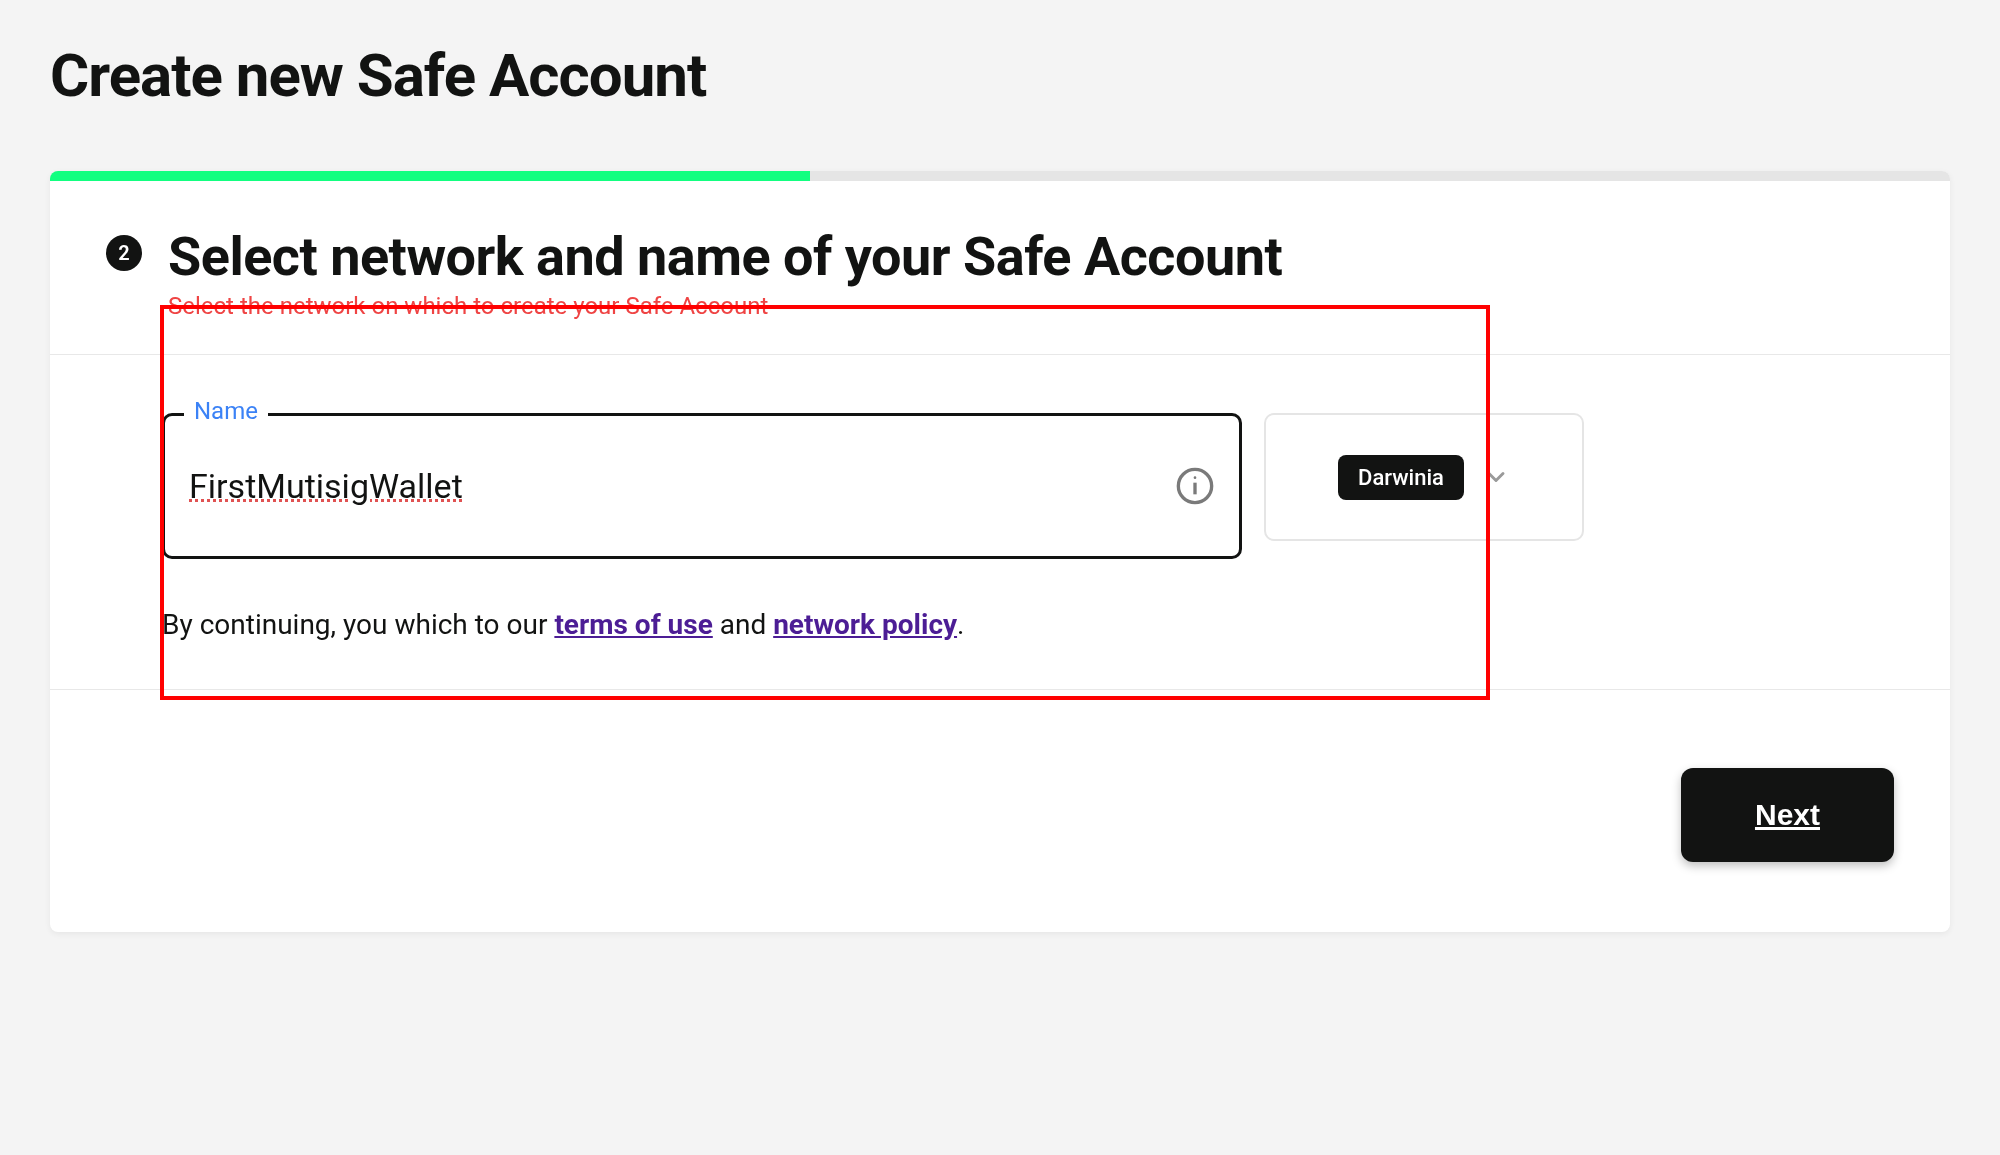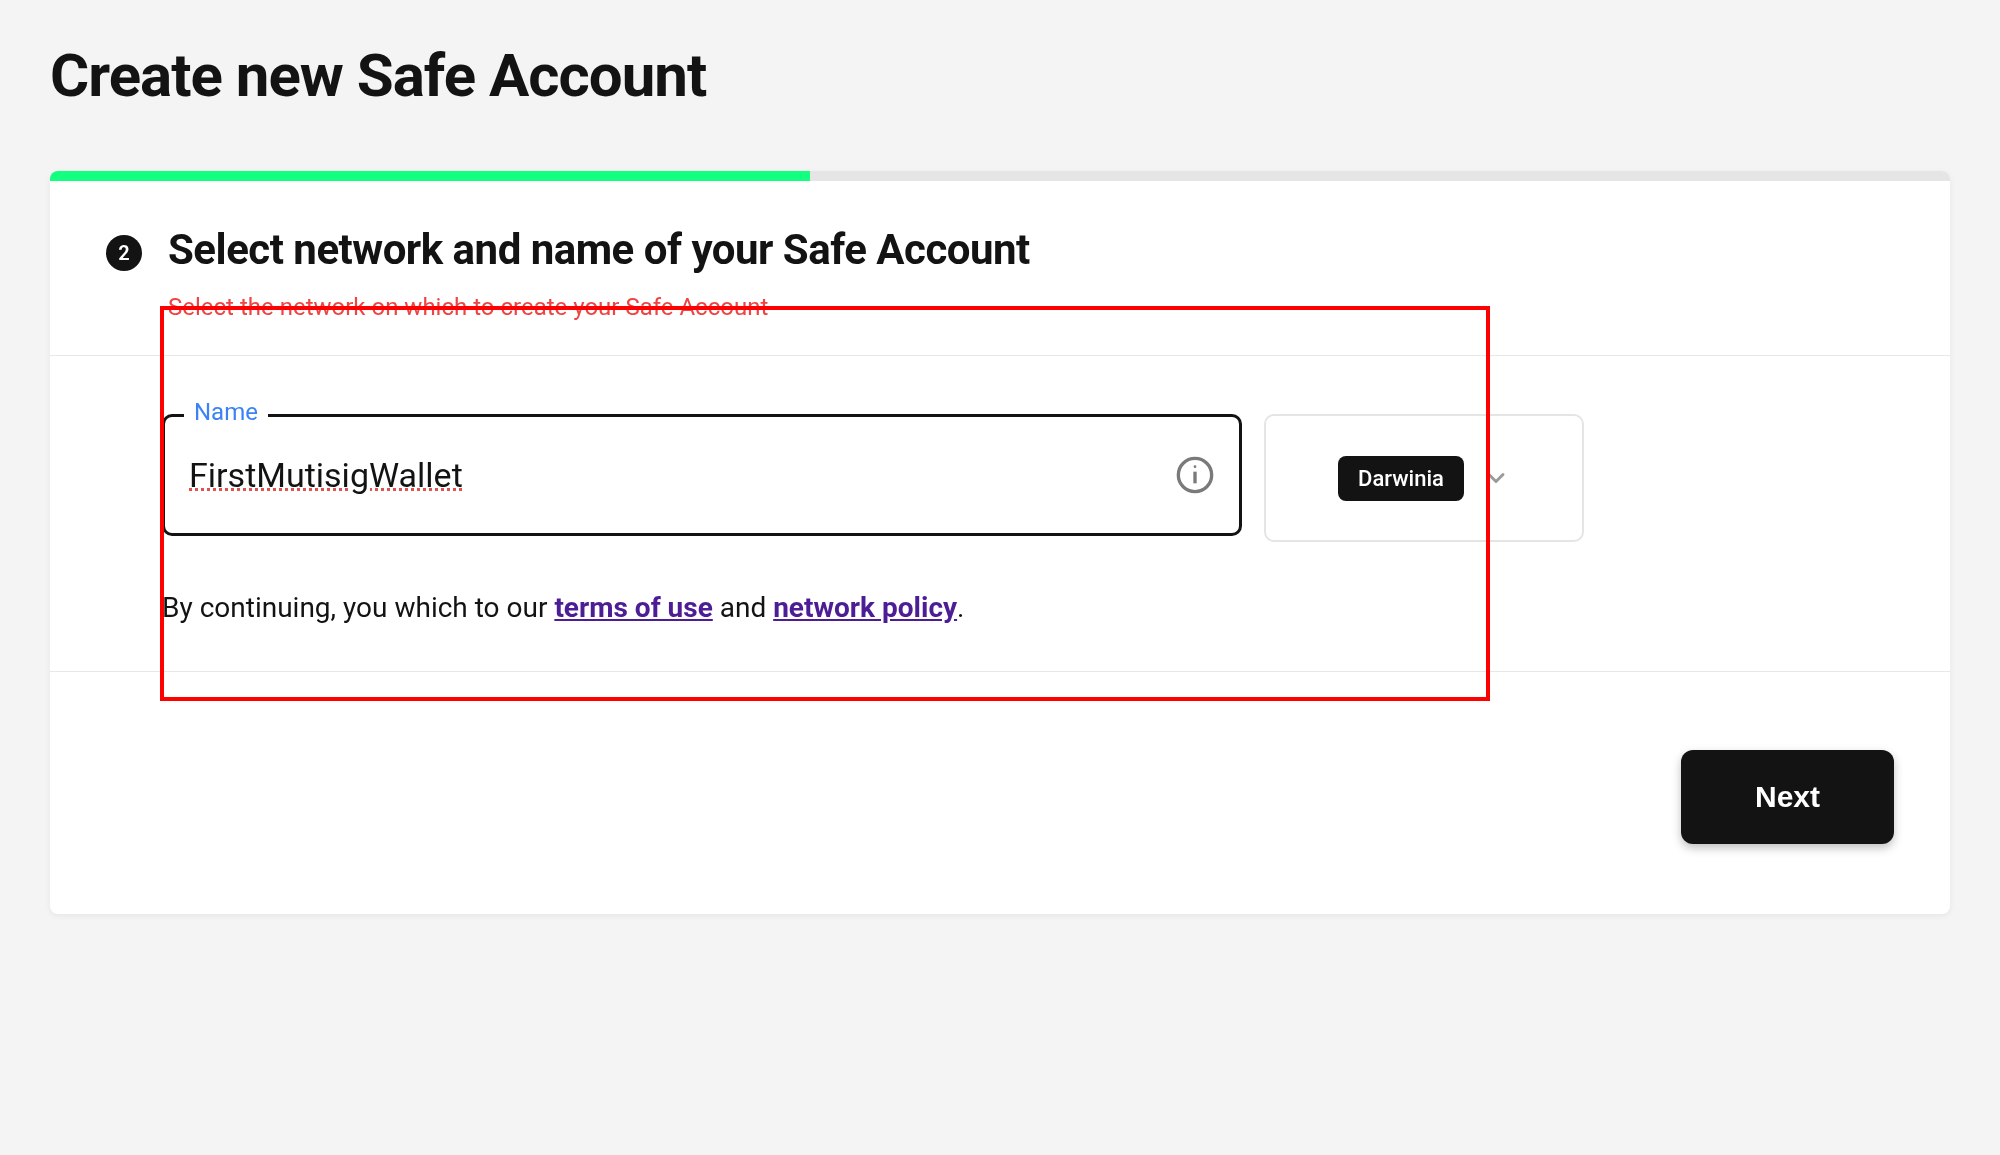--- a/index.html
+++ b/index.html
@@ -53,25 +53,25 @@
     color: #ffffff;
     display: flex;
     align-items: center;
     justify-content: center;
     font-size: 20px;
     font-weight: 600;
     margin-top: 8px;
     flex-shrink: 0;
   }
   .section-title {
-    font-size: 42px;
+    font-size: 54px;
     font-weight: 700;
     letter-spacing: -0.5px;
     line-height: 1.1;
-    margin-bottom: 20px;
+    margin-bottom: 6px;
   }
   .section-subtitle {
     font-size: 24px;
     font-weight: 400;
     color: #ef4444;
   }
   .divider {
     height: 1px;
     background: #e8e8e8;
     width: 100%;
@@ -107,21 +107,21 @@
     left: 22px;
     background: #ffffff;
     padding: 0 10px;
     font-size: 24px;
     color: #3b82f6;
     z-index: 2;
   }
   .name-input-wrap {
     border: 3px solid #121312;
     border-radius: 10px;
-    height: 122px;
+    height: 146px;
     display: flex;
     align-items: center;
     padding: 0 24px;
     gap: 16px;
   }
   .name-input {
     border: none;
     outline: none;
     font-size: 34px;
     flex: 1;
@@ -183,20 +183,21 @@
   .next-btn {
     background: #121312;
     color: #ffffff;
     border: none;
     border-radius: 12px;
     font-size: 30px;
     font-weight: 700;
     padding: 30px 74px;
     cursor: pointer;
     box-shadow: 0 4px 10px rgba(0,0,0,0.25);
+    text-decoration: underline;
   }
 </style>
 </head>
 <body>
 
 <div class="page">
   <h1 class="page-title">Create new Safe Account</h1>
 
   <div class="card">
 

